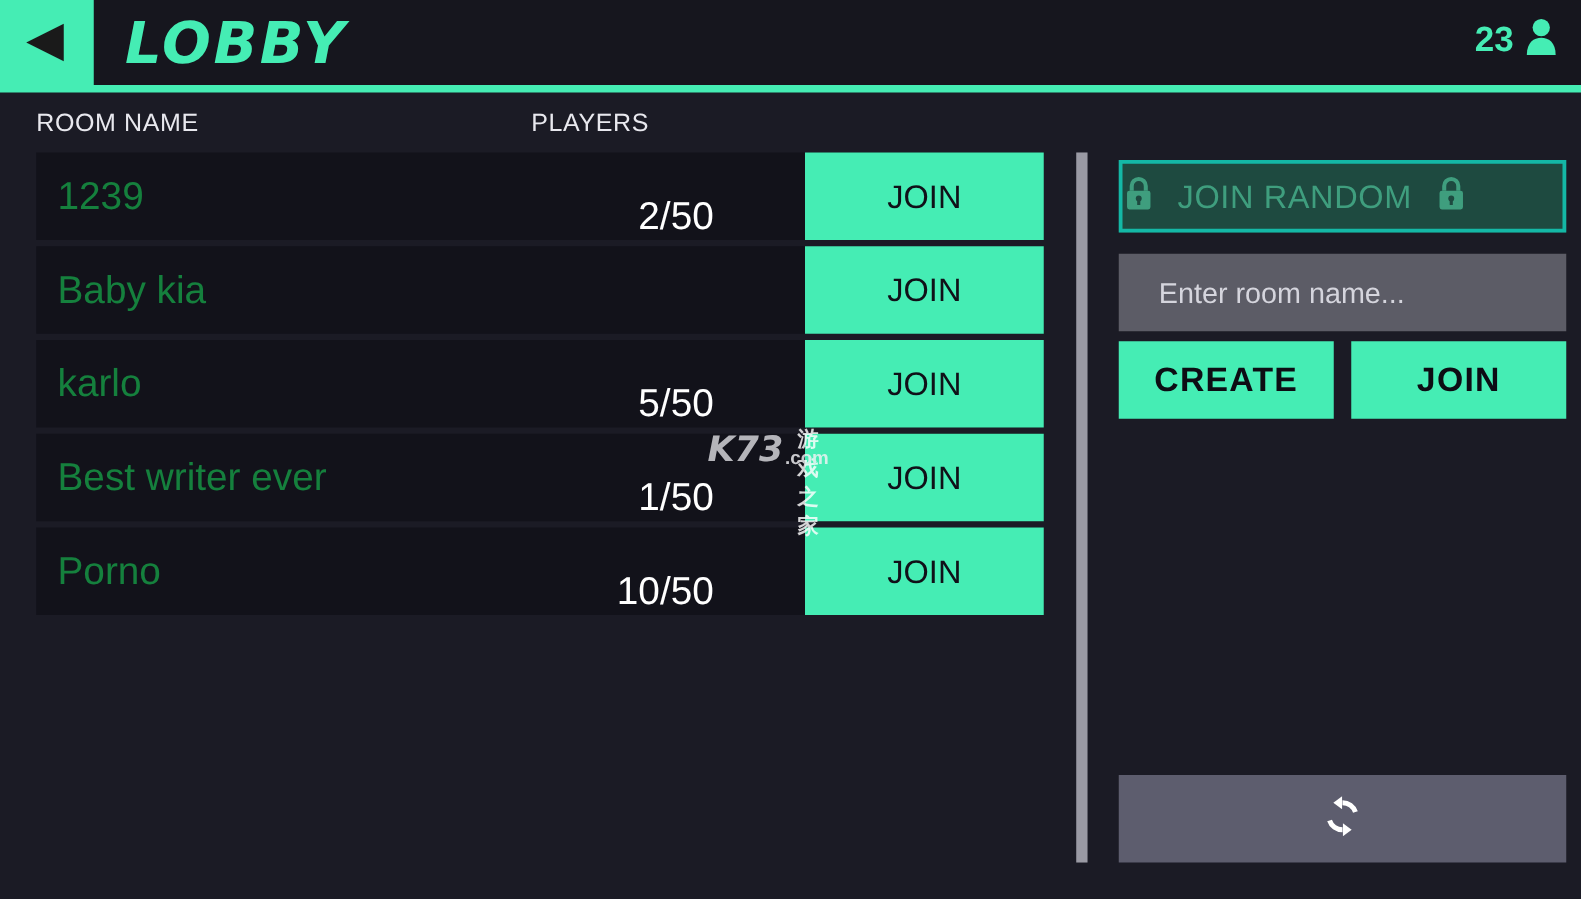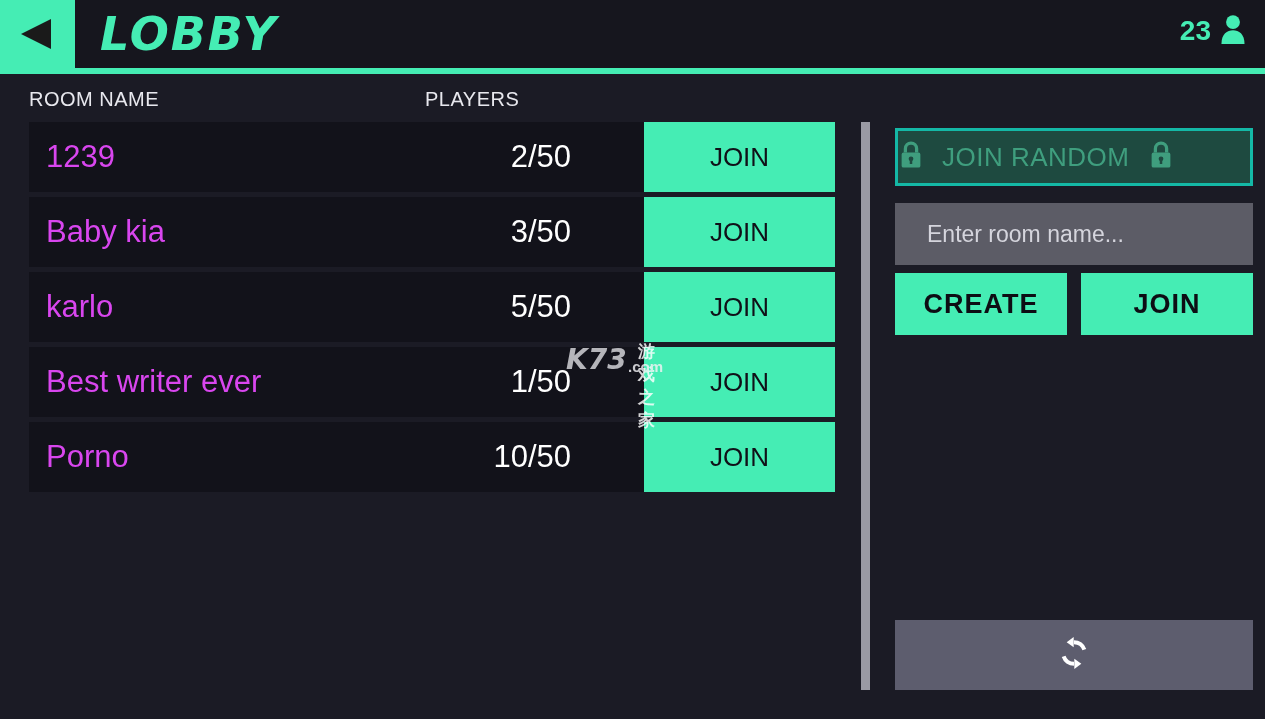--- a/index.html
+++ b/index.html
@@ -102,27 +102,27 @@
     margin-bottom: 5px;
     background: #12121a;
     cursor: pointer;
   }
   .room-name {
     position: absolute;
     left: 17px;
     top: 0;
     line-height: 70px;
     font-size: 31px;
-    color: #d946ef;
+    color: #15803d;
   }
   .room-players {
     position: absolute;
     left: 300px;
     width: 242px;
-    top: 0;
+    top: 16px;
     line-height: 70px;
     text-align: right;
     font-size: 31px;
     color: #ffffff;
   }
   .room-join {
     position: absolute;
     right: 0;
     top: 0;
     width: 191px;
@@ -291,21 +291,20 @@
   <div id="col-players">PLAYERS</div>
 
   <div id="room-list">
     <div class="room-row">
       <span class="room-name">1239</span>
       <span class="room-players">2/50</span>
       <div class="room-join">JOIN</div>
     </div>
     <div class="room-row">
       <span class="room-name">Baby kia</span>
-      <span class="room-players">3/50</span>
       <div class="room-join">JOIN</div>
     </div>
     <div class="room-row">
       <span class="room-name">karlo</span>
       <span class="room-players">5/50</span>
       <div class="room-join">JOIN</div>
     </div>
     <div class="room-row">
       <span class="room-name">Best writer ever</span>
       <span class="room-players">1/50</span>

